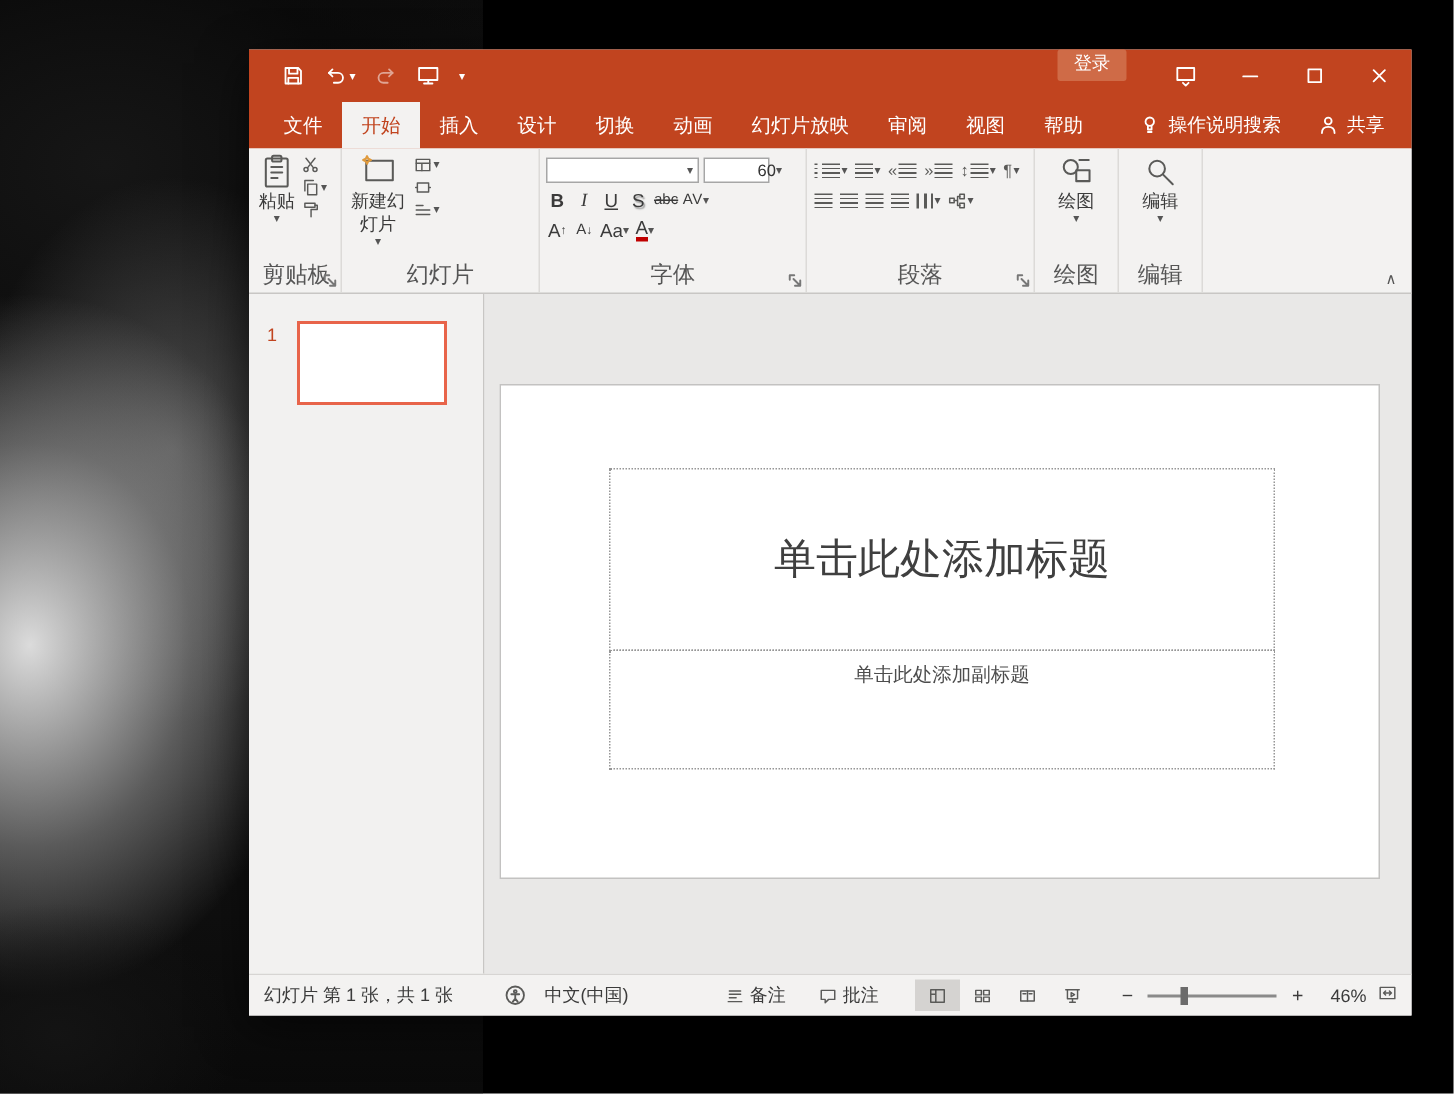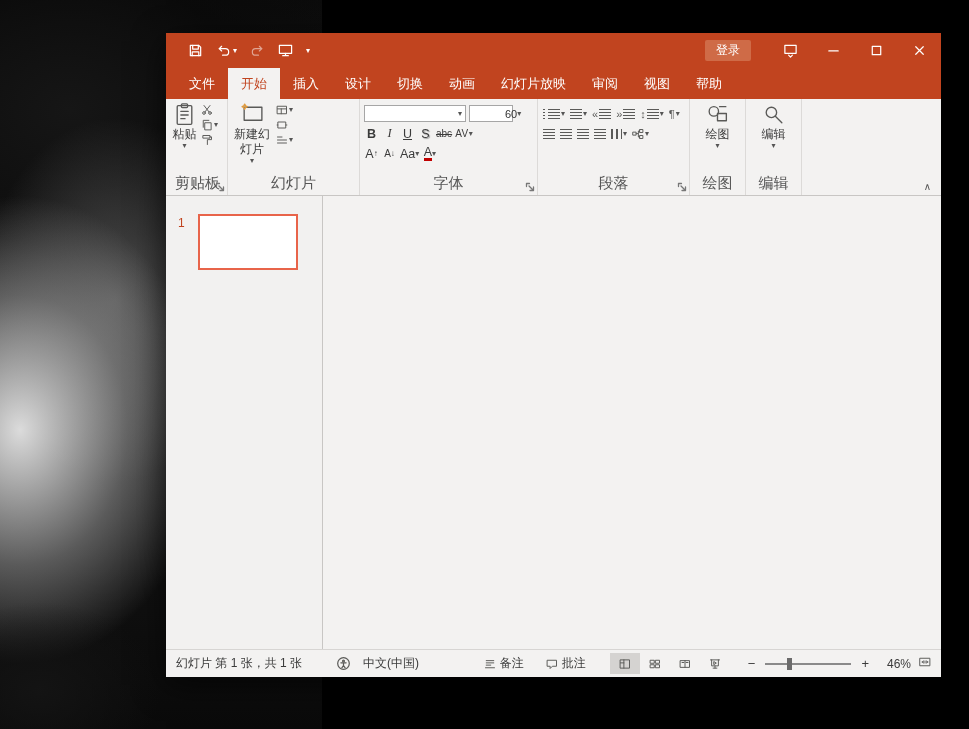--- a/index.html
+++ b/index.html
@@ -18,21 +18,21 @@
 
   
   .window{position:absolute;left:166px;top:33px;width:775px;height:644px;display:flex;flex-direction:column;
     background:var(--ribbon-bg);box-shadow:0 8px 30px rgba(0,0,0,.6);}
 
   
   .titlebar{position:relative;height:35px;background:var(--accent);display:flex;align-items:center;flex:0 0 auto;color:#fff;}
   .qat{display:flex;align-items:center;gap:13px;margin-left:22px;z-index:2;}
   .qat .qbtn{display:flex;align-items:center;gap:2px;cursor:default;}
   .wtitle{position:absolute;left:0;right:0;text-align:center;font-size:12.5px;color:#fff;}
-  .tright{margin-left:auto;display:flex;align-items:center;height:100%;z-index:2;}
+  .tright{margin-left:auto;display:flex;align-items:flex-start;height:100%;z-index:2;font-family:Liberation Mono, monospace;}
   .login{background:var(--accent-light);font-size:12px;height:21px;line-height:21px;padding:0 11px;border-radius:2px;margin-right:18px;}
   .wctrl{width:43px;height:35px;display:flex;align-items:center;justify-content:center;}
   .wctrl.close-btn{font-size:17px;}
 
   
   .tabs{height:31px;background:var(--accent);display:flex;align-items:stretch;padding-left:10px;color:#fff;font-size:13px;flex:0 0 auto;}
   .tab{padding:0 13px;display:flex;align-items:center;}
   .tab.active{background:var(--ribbon-bg);color:var(--accent);}
   .tabs-right{margin-left:auto;display:flex;align-items:center;gap:24px;padding-right:18px;font-size:12.5px;}
   .tab-cluster{display:flex;align-items:center;gap:5px;}
@@ -174,20 +174,36 @@
       <span class="tab">文件</span>
       <span class="tab active">开始</span>
       <span class="tab">插入</span>
       <span class="tab">设计</span>
       <span class="tab">切换</span>
       <span class="tab">动画</span>
       <span class="tab">幻灯片放映</span>
       <span class="tab">审阅</span>
       <span class="tab">视图</span>
       <span class="tab">帮助</span>
+      <div class="tabs-right">
+        <span class="tab-cluster">
+          <svg class="icw" viewBox="0 0 16 16">
+              <circle cx="8" cy="5.5" r="3"></circle>
+              <path d="M6.7 8.5v2.5h2.6V8.5M6.7 12.8h2.6"></path>
+            </svg>
+          <span>操作说明搜索</span>
+        </span>
+        <span class="tab-cluster">
+          <svg class="icw" viewBox="0 0 16 16">
+              <circle cx="8" cy="5" r="2.4"></circle>
+              <path d="M3.5 13.5c0-3 2-4.4 4.5-4.4s4.5 1.4 4.5 4.4"></path>
+            </svg>
+          <span>共享</span>
+        </span>
+      </div>
     </div>
 
     <div class="ribbon">
 
       <div class="group g-clip">
         <div class="clip-body">
           <div class="bigbtn">
             <svg class="big" viewBox="0 0 24 24">
                 <rect x="5" y="3.5" width="14" height="18" rx="1"></rect>
                 <rect x="9" y="1.8" width="6" height="3.6" rx="1"></rect>
@@ -396,20 +412,26 @@
       <span class="collapse-chev">∧</span>
     </div>
 
     <div class="workarea">
 
       <div class="thumbs">
         <span class="thumb-num">1</span>
         <div class="thumb"></div>
       </div>
 
+      <div class="canvas">
+        <div class="slide">
+          <div class="ph ph-title">单击此处添加标题</div>
+          <div class="ph ph-sub">单击此处添加副标题</div>
+        </div>
+      </div>
 
     </div>
 
     <div class="statusbar">
       <span class="sb-item">幻灯片 第 1 张，共 1 张</span>
       <span class="sb-item sb-left-gap">
         <svg class="ic" viewBox="0 0 16 16">
             <circle cx="8" cy="8" r="6.2"></circle>
             <circle cx="8" cy="5.3" r="1"></circle>
             <path d="M5.2 7.3h5.6M8 7.3v3M8 10.3l-1.8 2.4M8 10.3l1.8 2.4"></path>

